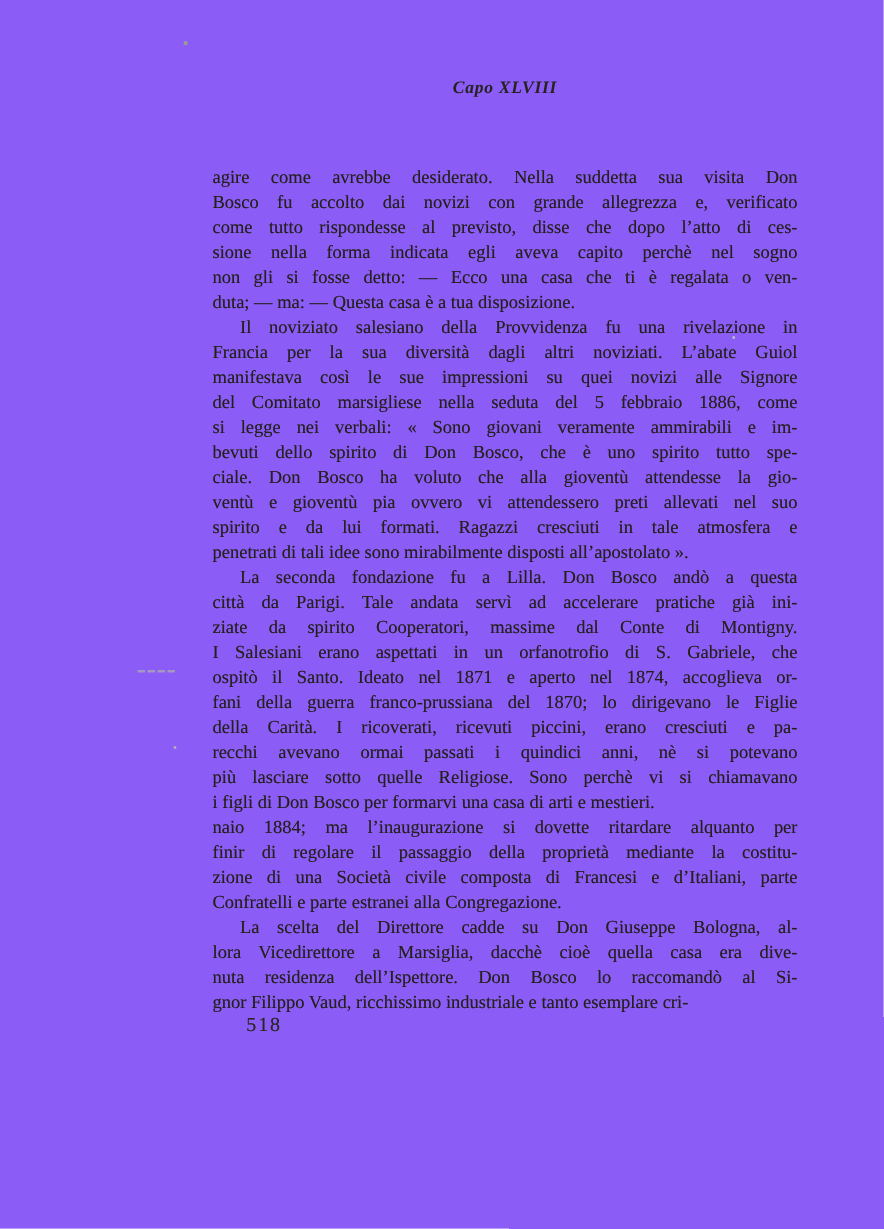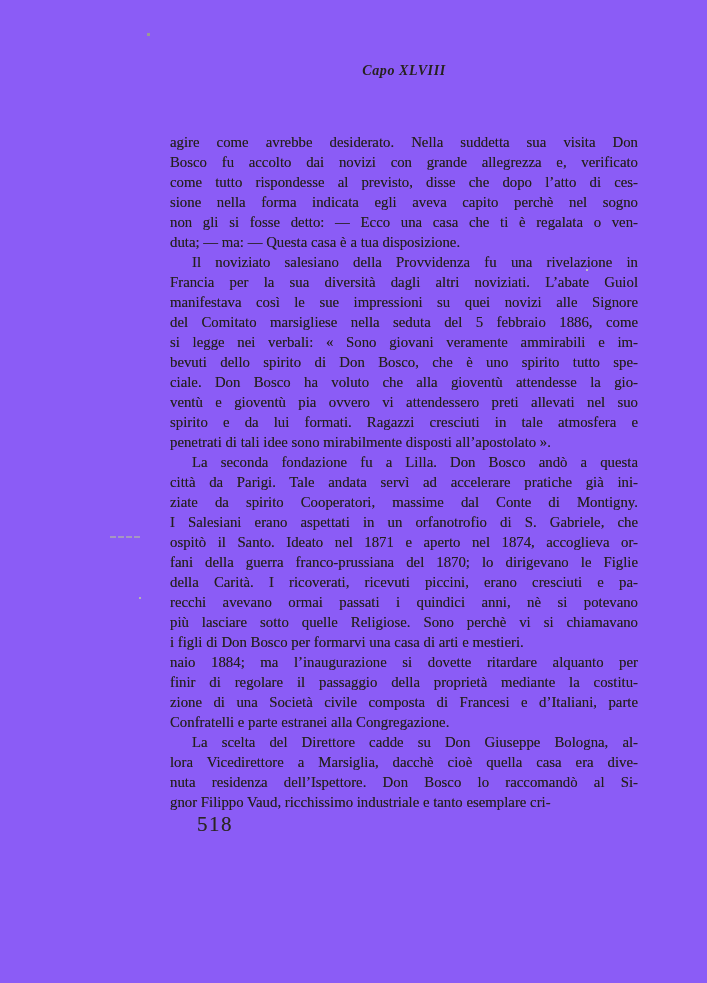--- a/index.html
+++ b/index.html
@@ -37,21 +37,21 @@
     height: 20px;
     overflow: hidden;
     text-align: justify;
     text-align-last: justify;
   }
   .line.last { text-align-last: left; }
   .line.indent { text-indent: 22px; }
   .page-number {
     position: absolute;
     top: 812px; left: 197px;
-    font-size: 21px;
+    font-size: 16px;
     letter-spacing: 1.5px;
     color: #2a2623;
     text-shadow: 0 0 0.4px rgba(45,38,32,0.5);
   }
   
   .speck { position: absolute; background: #9a9a96; }
   .speck.s1 { left: 147px; top: 33px; width: 3px; height: 3px; }
   .speck.s3 { left: 139px; top: 597px; width: 2px; height: 2px; background: #b5b5b0; }
   .speck.s4 { left: 586px; top: 269px; width: 2px; height: 2px; background: #c2c2bd; }
   .margin-dashes {

